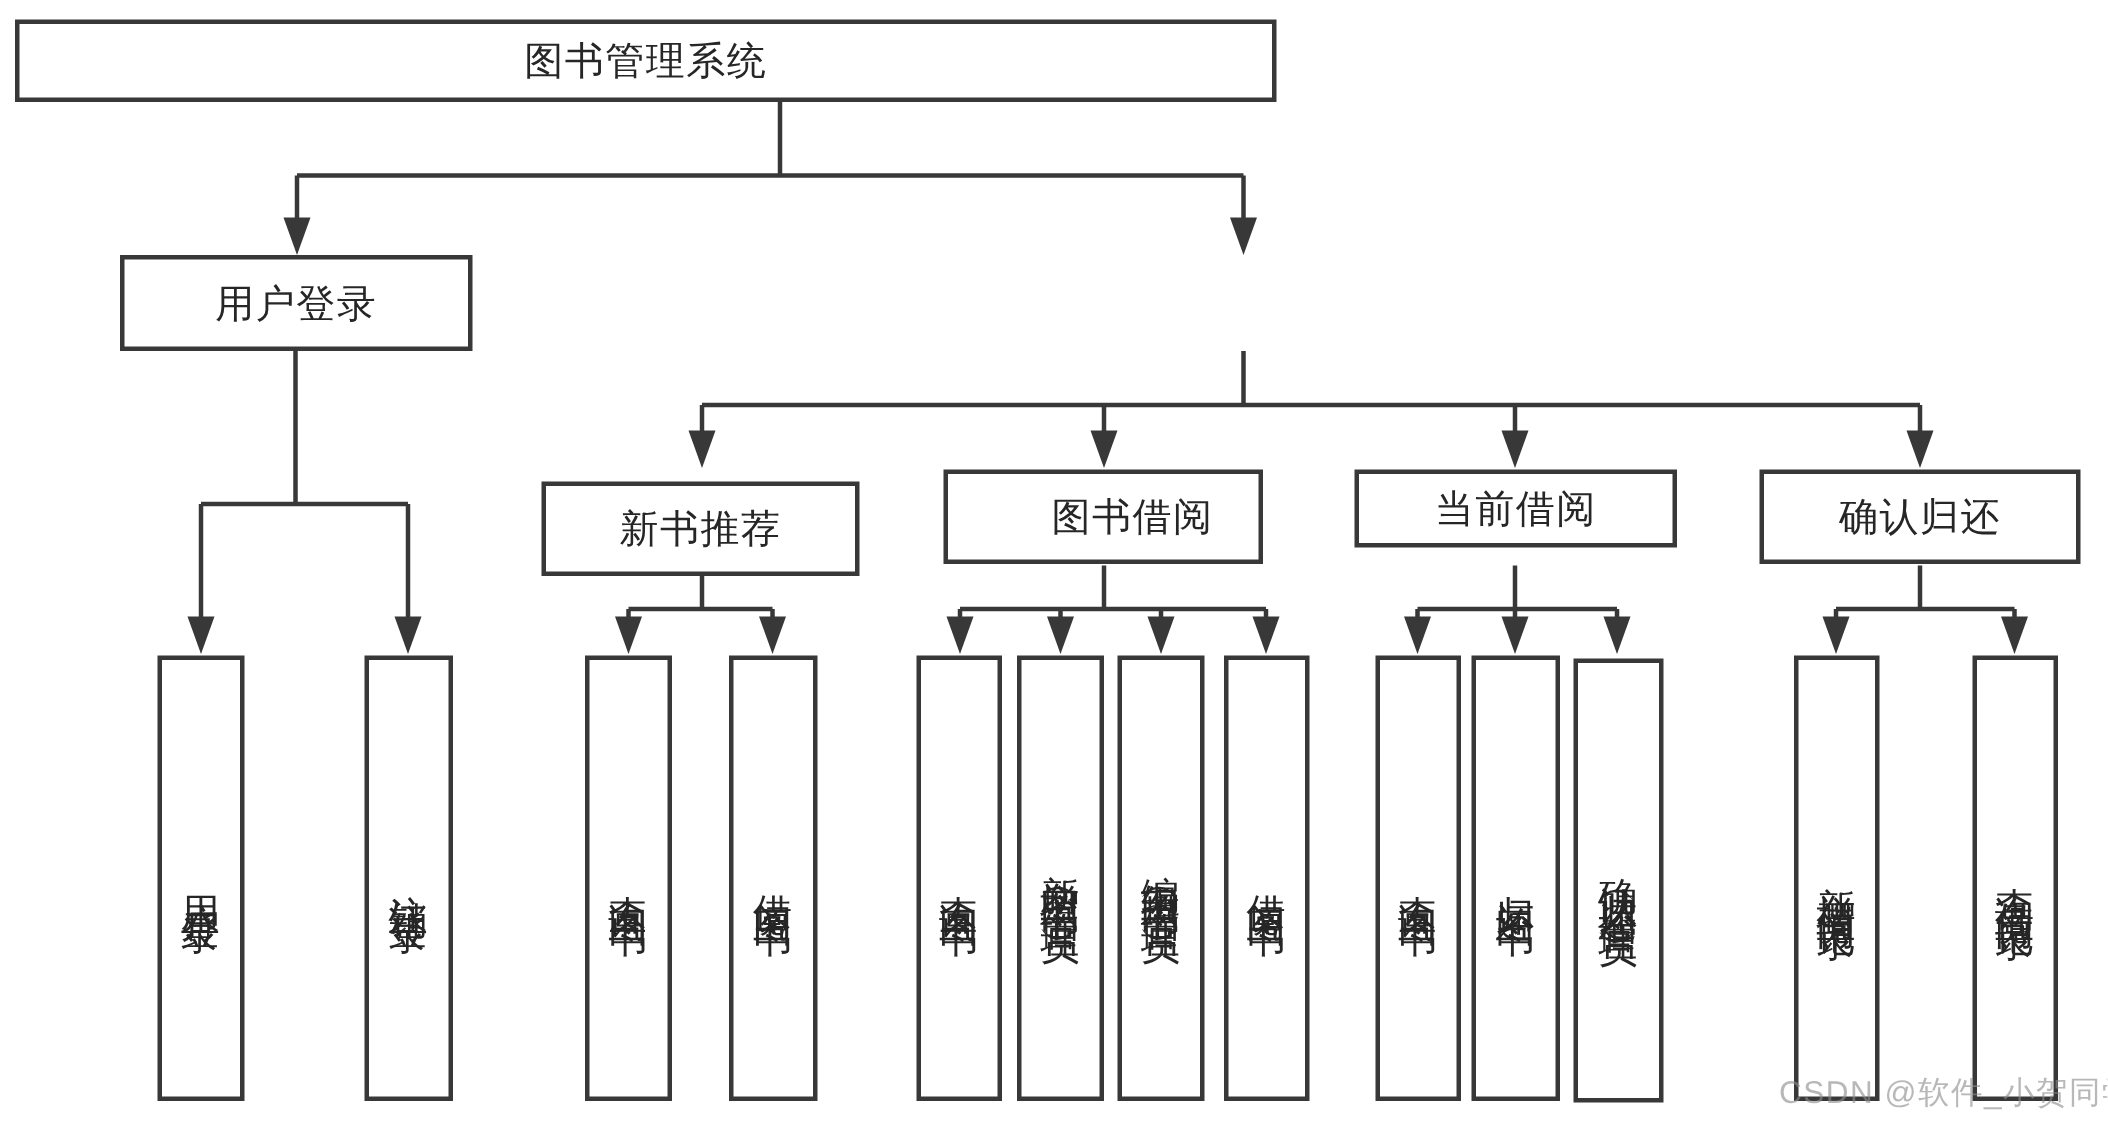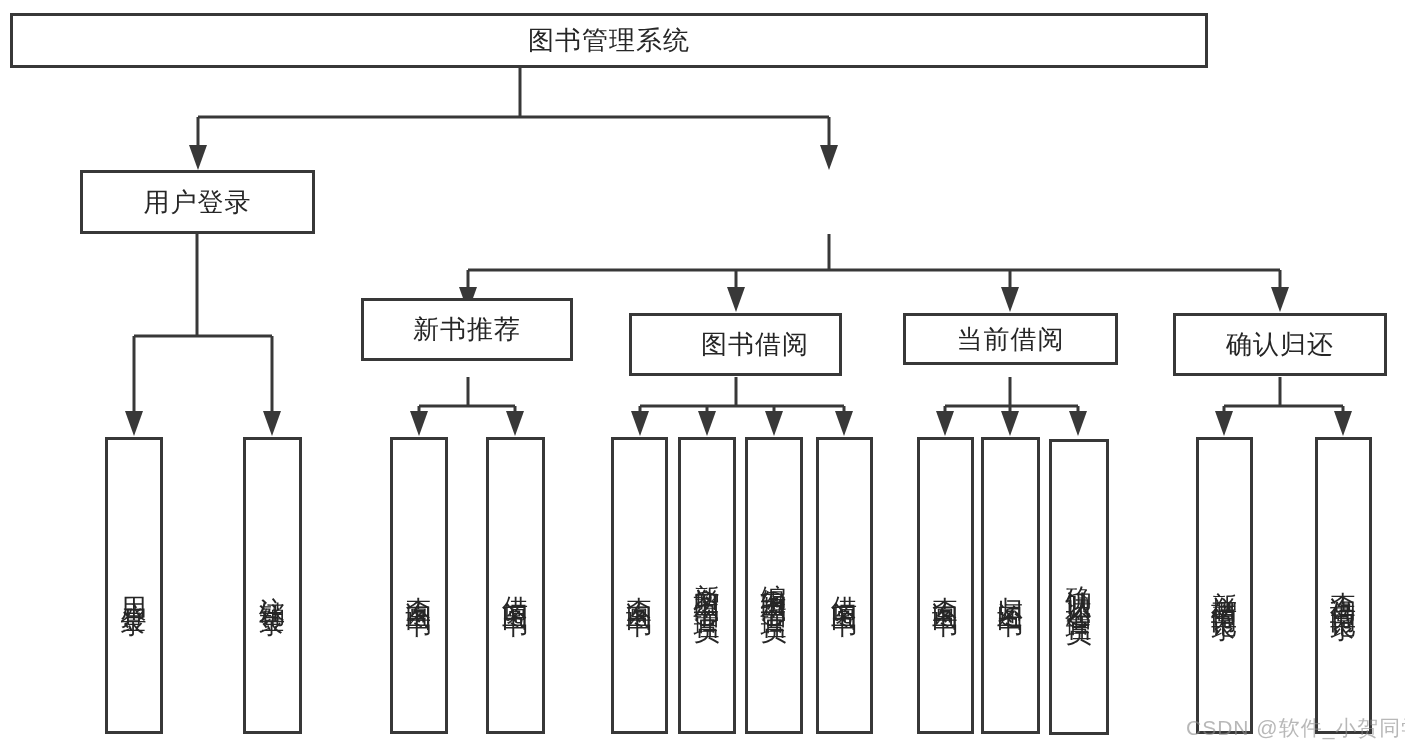--- a/index.html
+++ b/index.html
@@ -120,29 +120,29 @@
       <polygon points="765,411 783,411 774,436"></polygon>
       <polygon points="835,411 853,411 844,436"></polygon>
       <polygon points="936,411 954,411 945,436"></polygon>
       <polygon points="1001,411 1019,411 1010,436"></polygon>
       <polygon points="1069,411 1087,411 1078,436"></polygon>
       <polygon points="1215,411 1233,411 1224,436"></polygon>
       <polygon points="1334,411 1352,411 1343,436"></polygon>
     </g>
   </svg>
 
-  <div class="node hbox" style="left:10px; top:13px; width:1198px; height:55px;text-align:center;">
+  <div class="node hbox" style="left:10px; top:13px; width:841px; height:55px;text-align:center;">
     <span>图书管理系统</span>
   </div>
 
   <div class="node hbox" style="left:80px; top:170px; width:235px; height:64px;">
     <span>用户登录</span>
   </div>
 
-  <div class="node hbox" style="left:361px; top:298px; width:212px; height:63px;">
+  <div class="node hbox" style="left:361px; top:321px; width:212px; height:63px;">
     <span>新书推荐</span>
   </div>
   <div class="node hbox" style="left:629px; top:313px; width:213px; height:63px;padding-left:39px;">
     <span>图书借阅</span>
   </div>
   <div class="node hbox" style="left:903px; top:313px; width:215px; height:52px;text-align:center;">
     <span>当前借阅</span>
   </div>
   <div class="node hbox" style="left:1173px; top:313px; width:214px; height:63px;">
     <span>确认归还</span>

